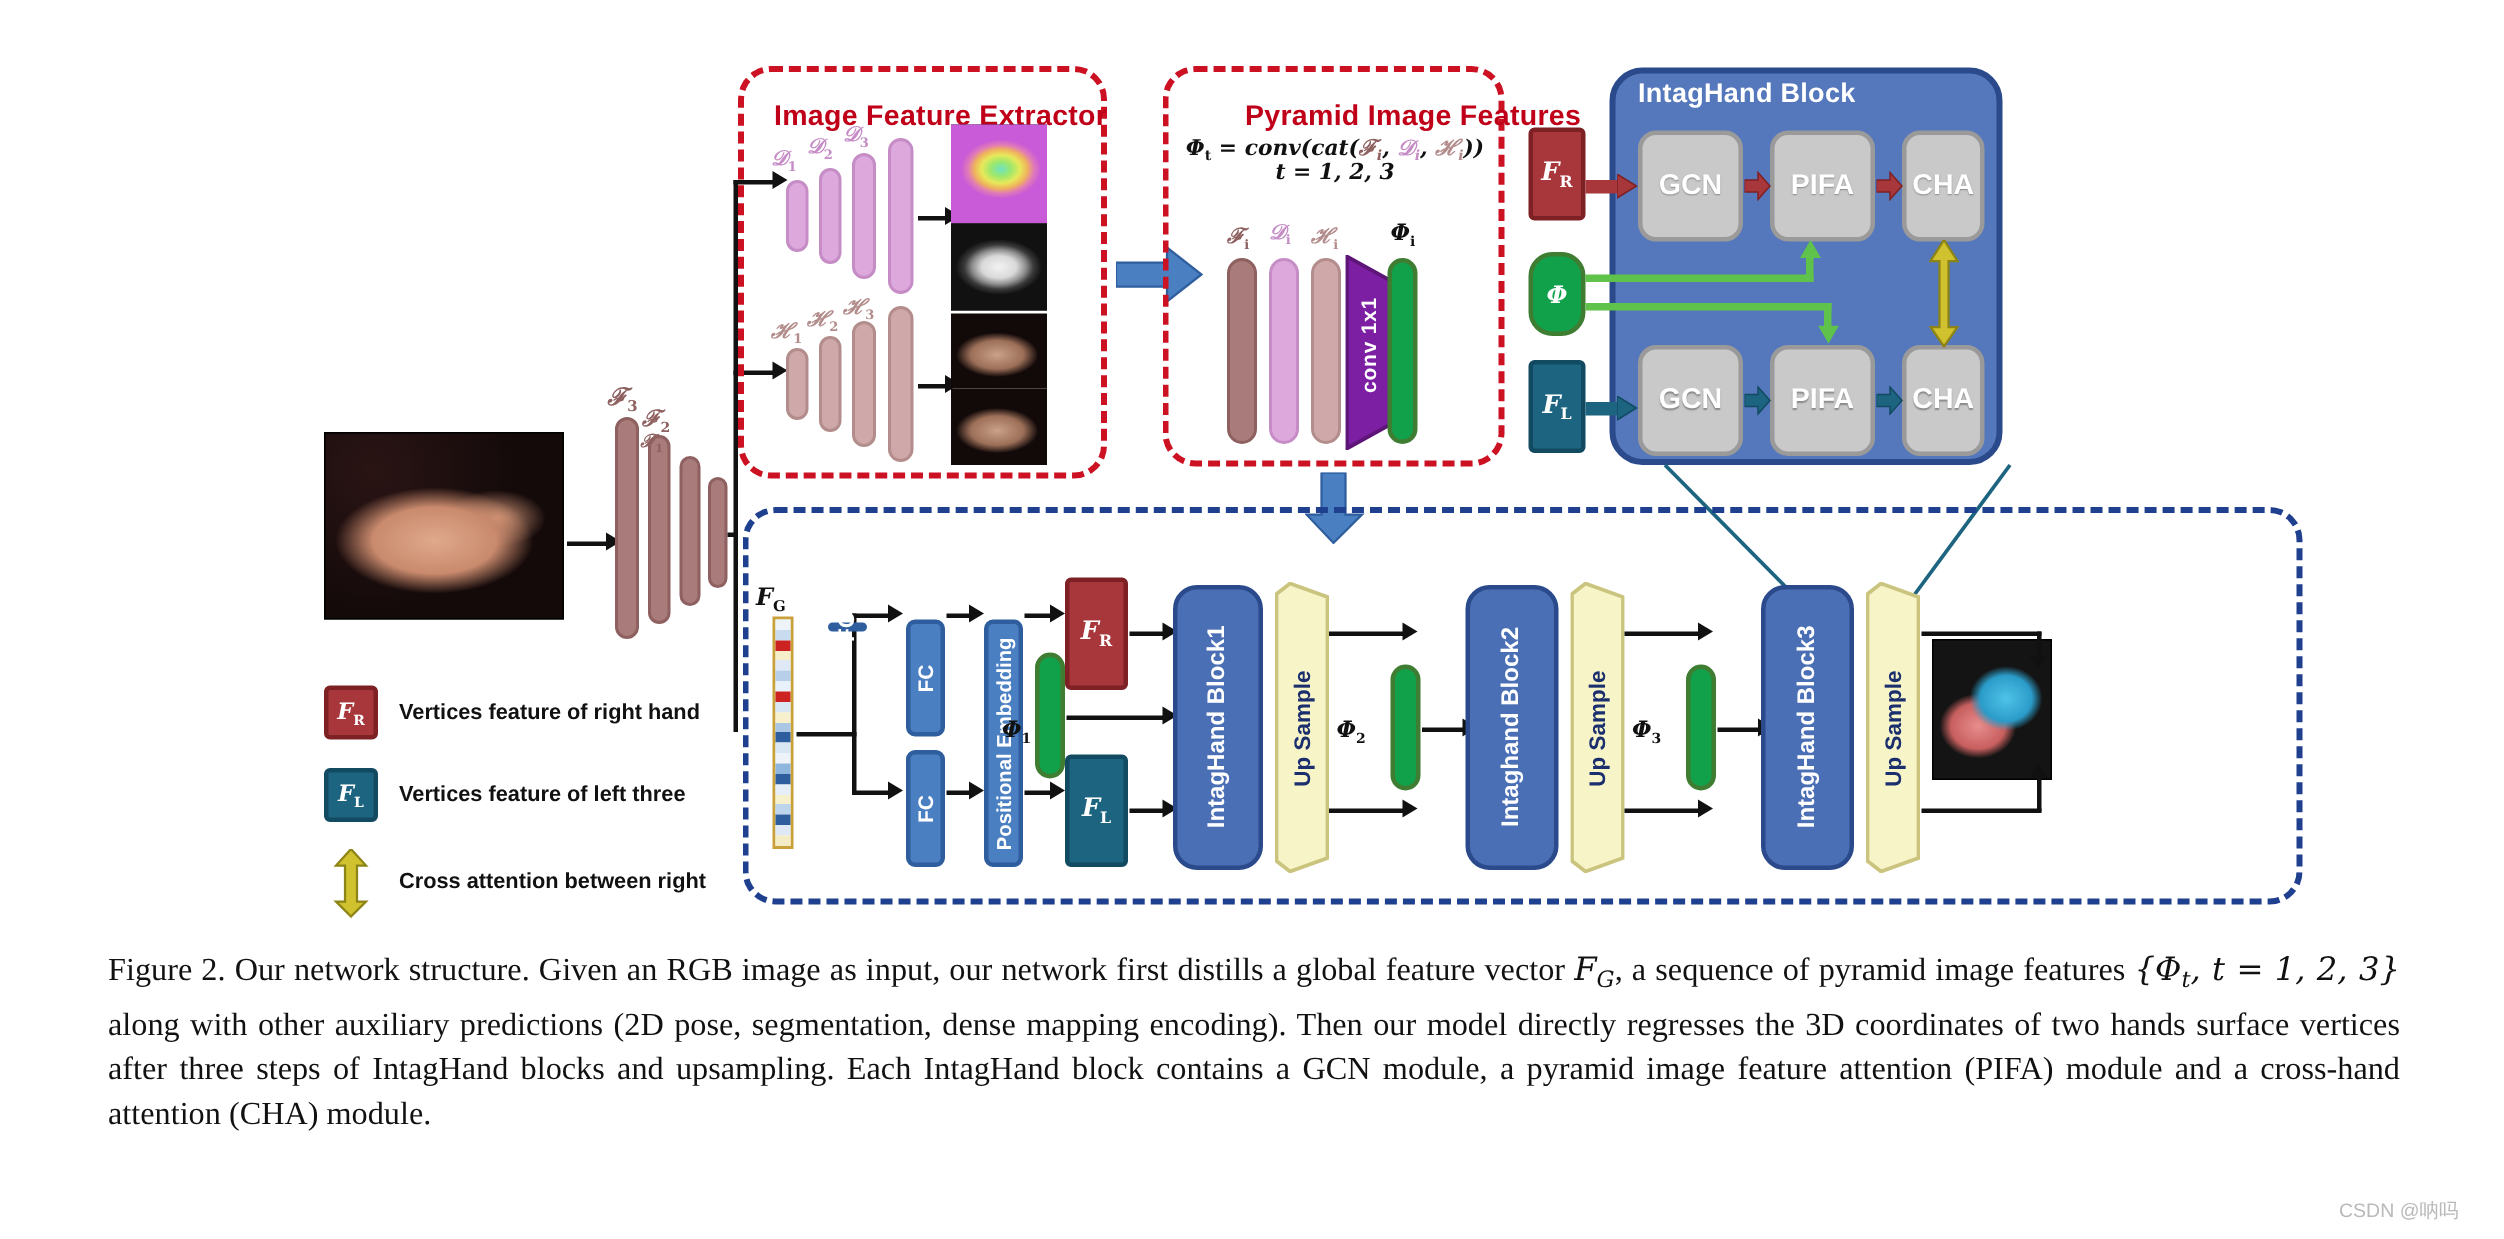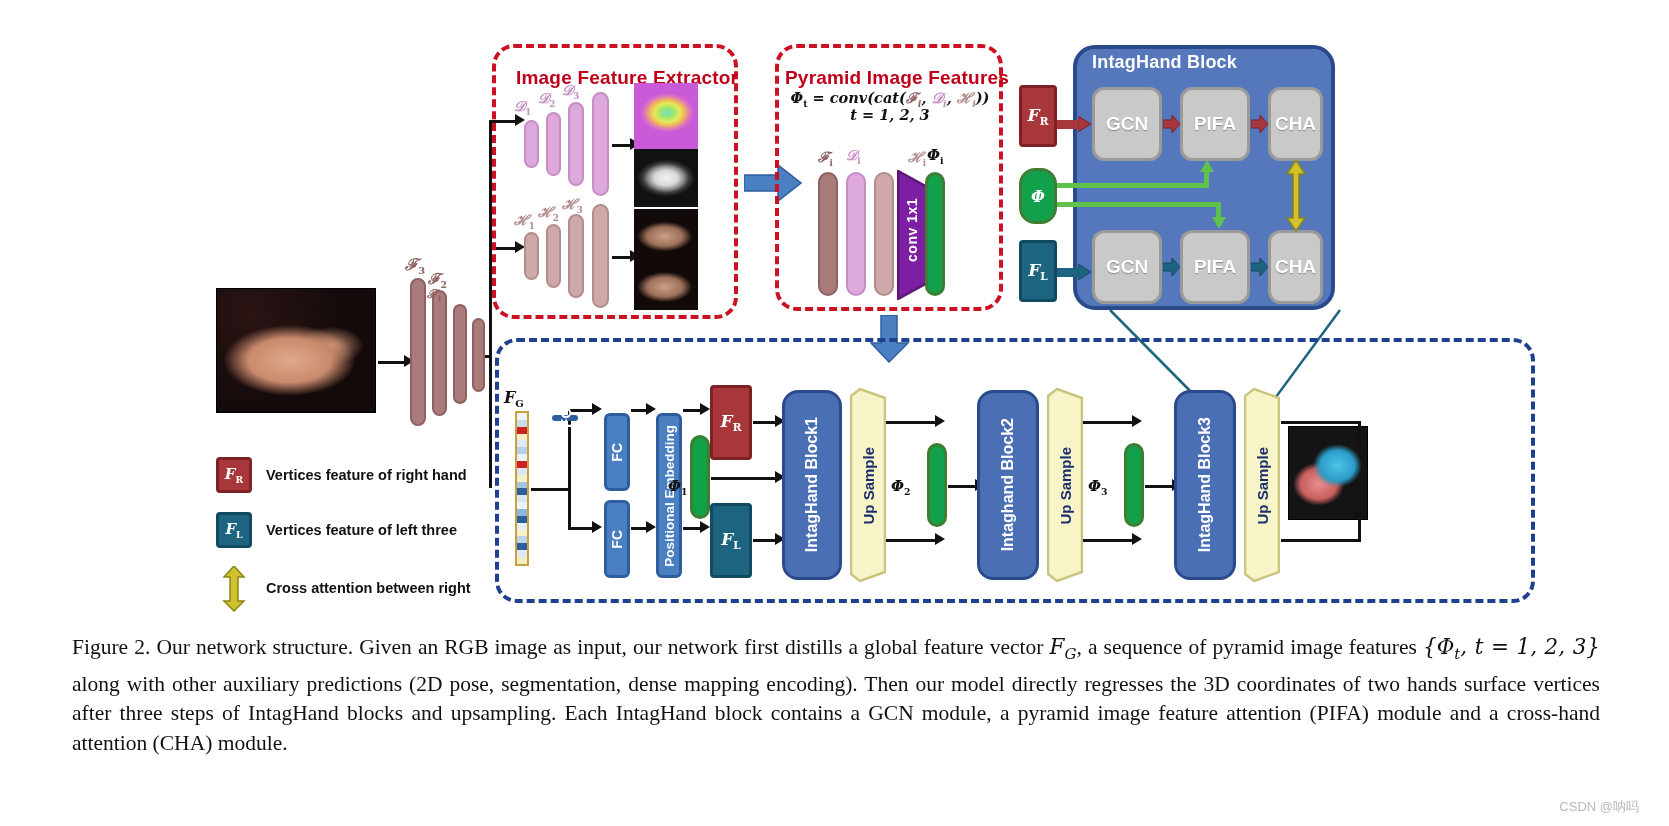--- a/index.html
+++ b/index.html
@@ -228,32 +228,32 @@
   <div class="photo photo-dense" style="left:634px; top:83px; width:64px; height:66px;"></div>
   <div class="photo photo-seg" style="left:634px; top:149px; width:64px; height:58px;"></div>
   <div class="photo photo-pose" style="left:634px; top:209px; width:64px; height:50px;"></div>
   <div class="photo photo-pose" style="left:634px; top:259px; width:64px; height:51px;"></div>
 
   <svg class="fat-arrow" style="left:744px; top:164px;" width="58" height="38" viewBox="0 0 58 38">
     <polygon points="0,11 34,11 34,1 57,19 34,37 34,27 0,27" fill="#4a7fc1" stroke="#2f5e9e" stroke-width="1.5"></polygon>
   </svg>
 
   <div class="group-box box-red" style="left:775px; top:44px; width:228px; height:267px;"></div>
-  <div class="box-title title-red" style="left:785px; top:55px;">Pyramid Image Features</div>
+  <div class="box-title title-red" style="left:830px; top:55px;">Pyramid Image Features</div>
 
   <div class="formula" style="left:786px; top:87px; width:208px; font-size:14.5px;">
     <span>Φ</span><sub style="font-size:.65em;font-style:normal">t</sub><span> = conv(cat(</span><span class="cF">ℱ</span><sub style="font-size:.65em" class="cF">i</sub>, <span class="cD">𝒟</span><sub style="font-size:.65em" class="cD">i</sub>, <span class="cH">ℋ</span><sub style="font-size:.65em" class="cH">i</sub><span>))</span>
   </div>
   <div class="formula" style="left:786px; top:106px; width:208px; font-size:14.5px;">t = 1, 2, 3</div>
 
   <div class="ml cF" style="left:818px; top:147px; font-size:14px;">
     <span>ℱ</span><sub>i</sub></div>
   <div class="ml cD" style="left:846px; top:147px; font-size:14px;">
     <span>𝒟</span><sub>i</sub></div>
-  <div class="ml cH" style="left:908px; top:147px; font-size:14px;">
+  <div class="ml cH" style="left:874px; top:147px; font-size:14px;">
     <span>ℋ</span><sub>i</sub></div>
 
   <div class="bar bar-f" style="left:818px; top:172px; width:20px; height:124px;"></div>
   <div class="bar bar-d" style="left:846px; top:172px; width:20px; height:124px;"></div>
   <div class="bar bar-h" style="left:874px; top:172px; width:20px; height:124px;"></div>
 
   <svg class="abs" style="left:897px; top:170px;" width="40" height="130" viewBox="0 0 40 130">
     <polygon points="1,1 39,22 39,108 1,129" fill="#7d1fa2" stroke="#5e1578" stroke-width="2.5"></polygon>
   </svg>
   <div class="abs vert-rev" style="left:904px; top:198px; color:#fff; font-size:14px; font-weight:bold; letter-spacing:.5px;">conv 1x1</div>

